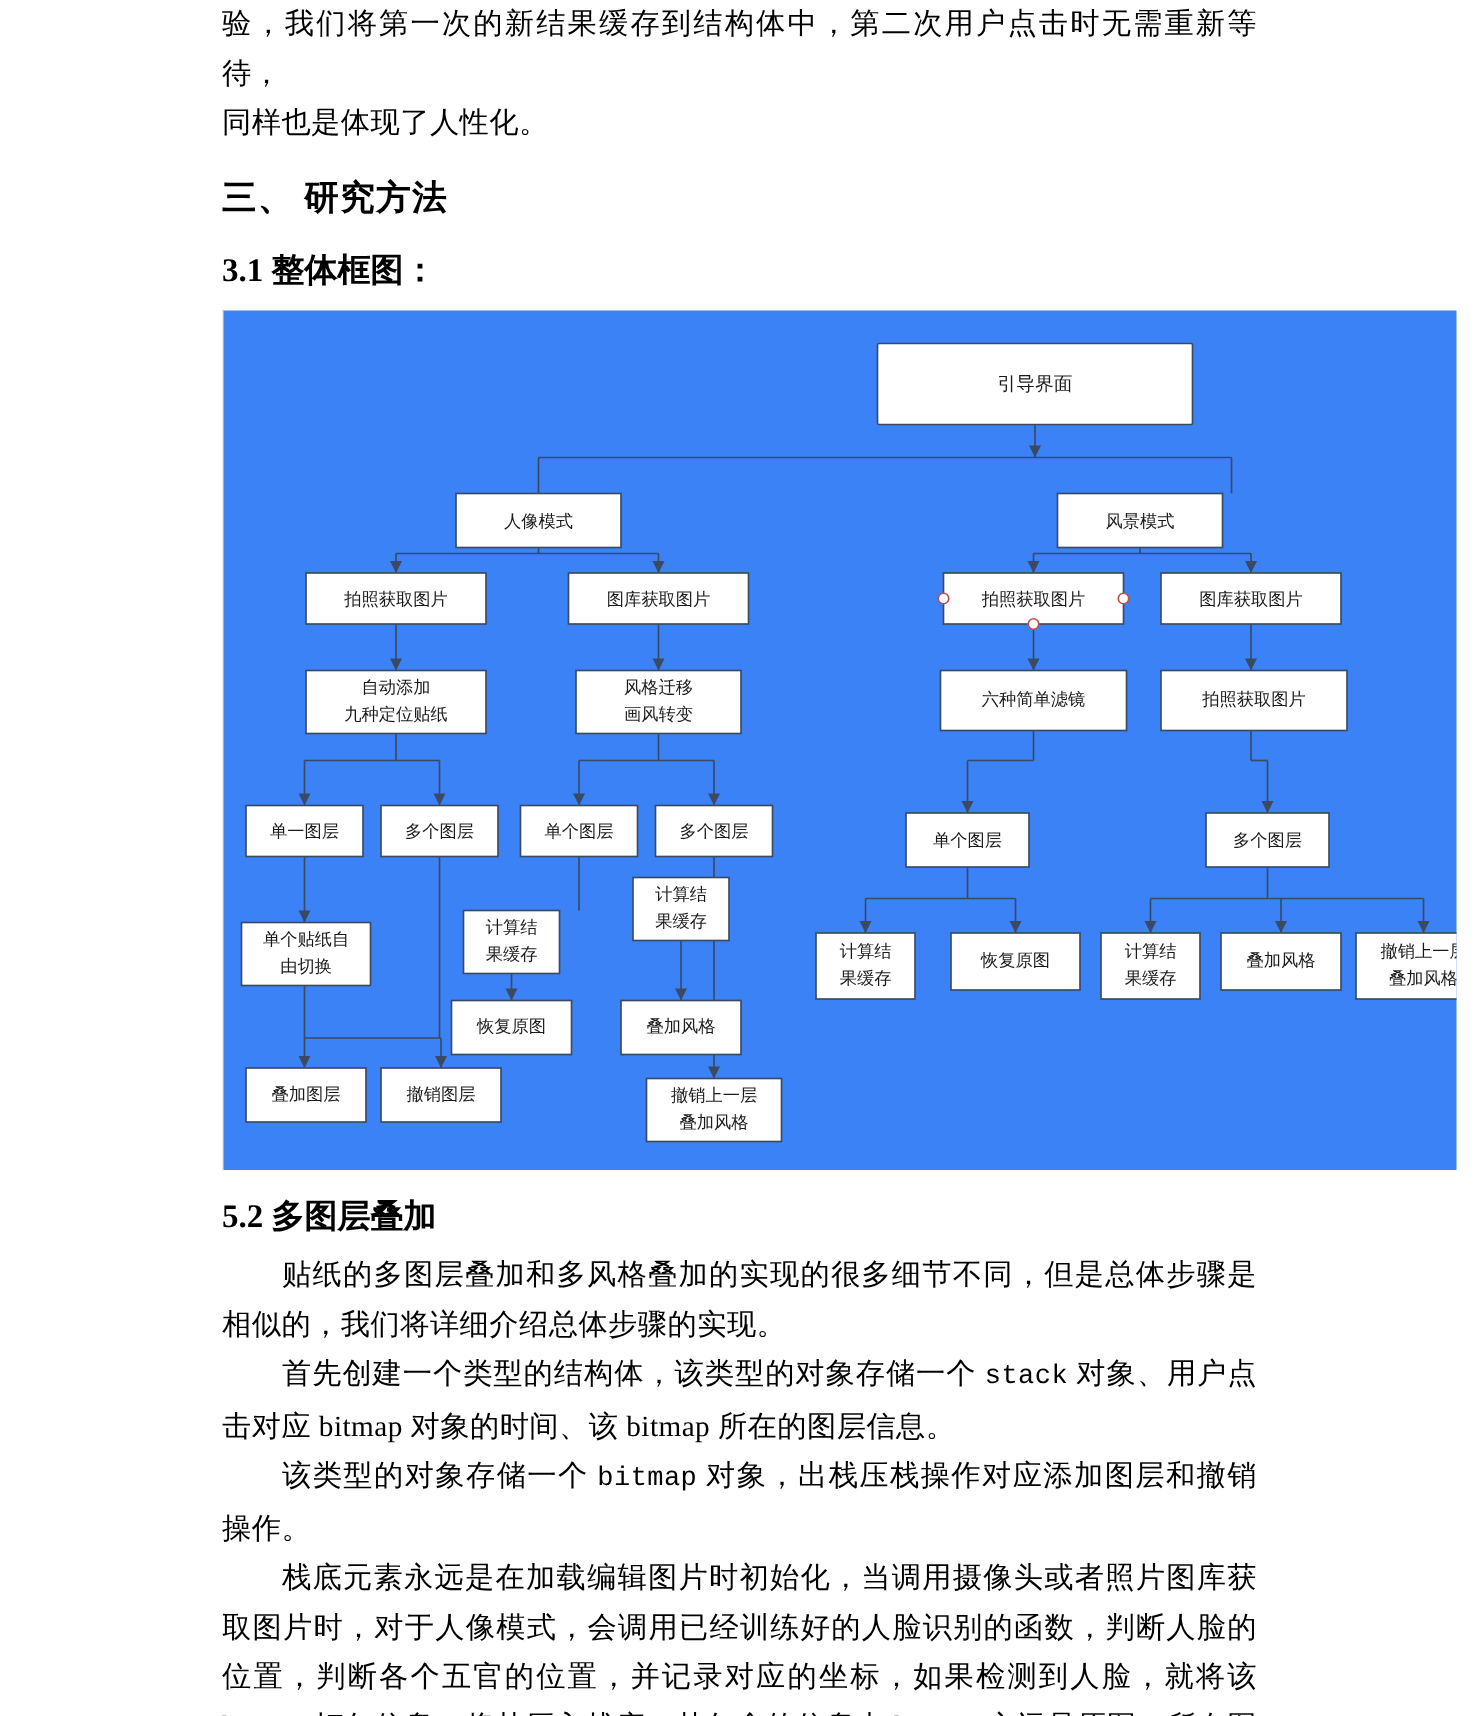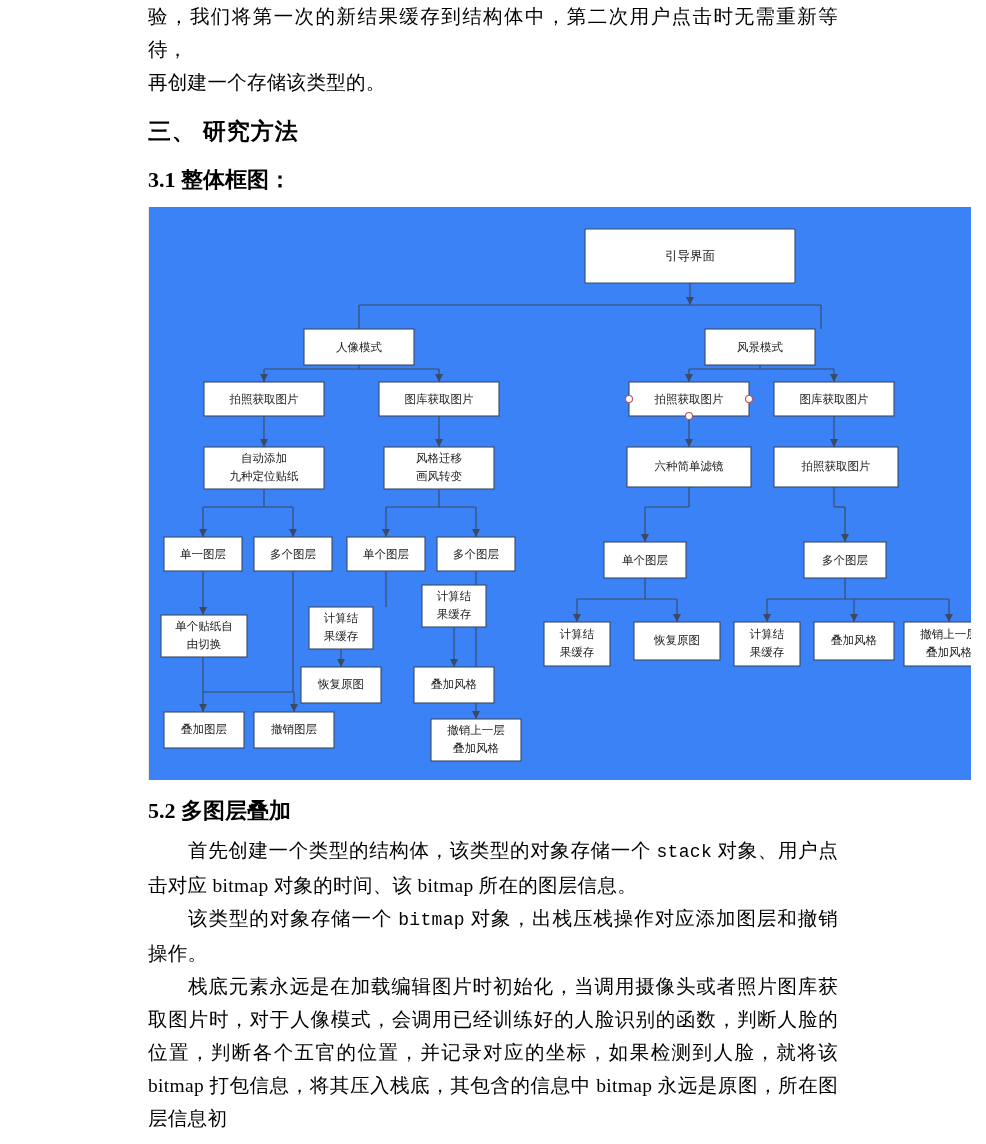--- a/index.html
+++ b/index.html
@@ -93,21 +93,21 @@
     stroke-width: 1.1;
   }
 </style>
 </head>
 <body>
 
 <div class="page">
   <div class="content">
 
     <p class="body-text">验，我们将第一次的新结果缓存到结构体中，第二次用户点击时无需重新等待，</p>
-    <p class="body-text">再创建一个存储该类型的。</p>
+    <p class="body-text">同样也是体现了人性化。</p>
 
     <h2 class="heading">三、 研究方法</h2>
 
     <h3 class="subheading">3.1 整体框图：</h3>
 
     <div class="figure">
       <svg width="822" height="570" viewBox="0 0 822 570" xmlns="http://www.w3.org/2000/svg">
 
         <g class="fig-line">
 
@@ -301,20 +301,21 @@
 
           <rect class="fig-box" x="755" y="415" width="90" height="44"></rect>
           <text class="fig-label" x="800" y="428">撤销上一层</text>
           <text class="fig-label" x="800" y="446">叠加风格</text>
         </g>
       </svg>
     </div>
 
     <h3 class="subheading">5.2 多图层叠加</h3>
 
+    <p class="body-text indent">贴纸的多图层叠加和多风格叠加的实现的很多细节不同，但是总体步骤是相似的，我们将详细介绍总体步骤的实现。</p>
 
     <p class="body-text indent"><span>首先创建一个类型的结构体，该类型的对象存储一个 </span><span class="mono">stack</span><span> 对象、用户点击对应 bitmap 对象的时间、该 bitmap 所在的图层信息。</span></p>
 
     <p class="body-text indent"><span>该类型的对象存储一个 </span><span class="mono">bitmap</span><span> 对象，出栈压栈操作对应添加图层和撤销操作。</span></p>
 
     <p class="body-text indent">栈底元素永远是在加载编辑图片时初始化，当调用摄像头或者照片图库获取图片时，对于人像模式，会调用已经训练好的人脸识别的函数，判断人脸的位置，判断各个五官的位置，并记录对应的坐标，如果检测到人脸，就将该 bitmap 打包信息，将其压入栈底，其包含的信息中 bitmap 永远是原图，所在图层信息初</p>
 
   </div>
 </div>
 

